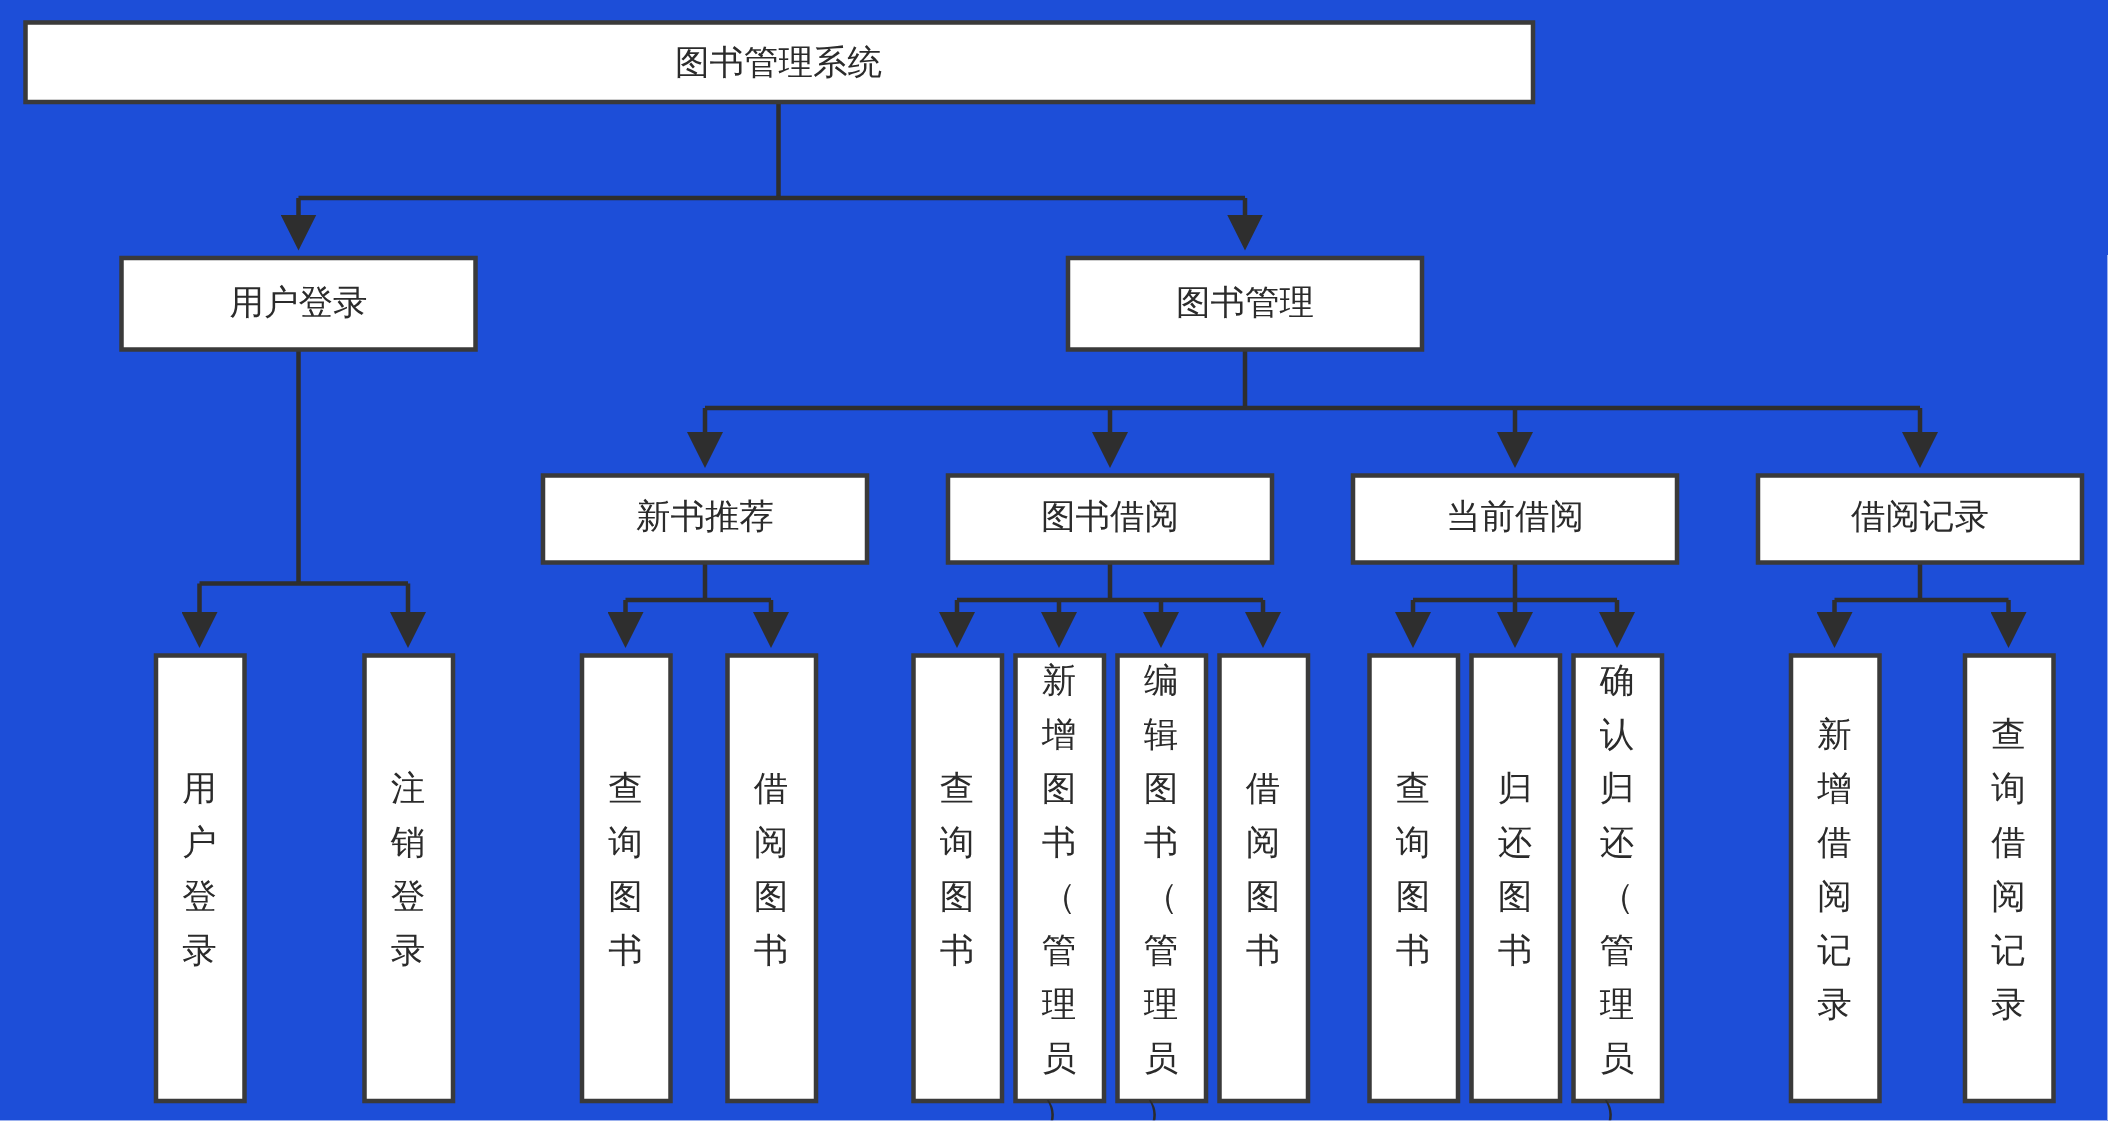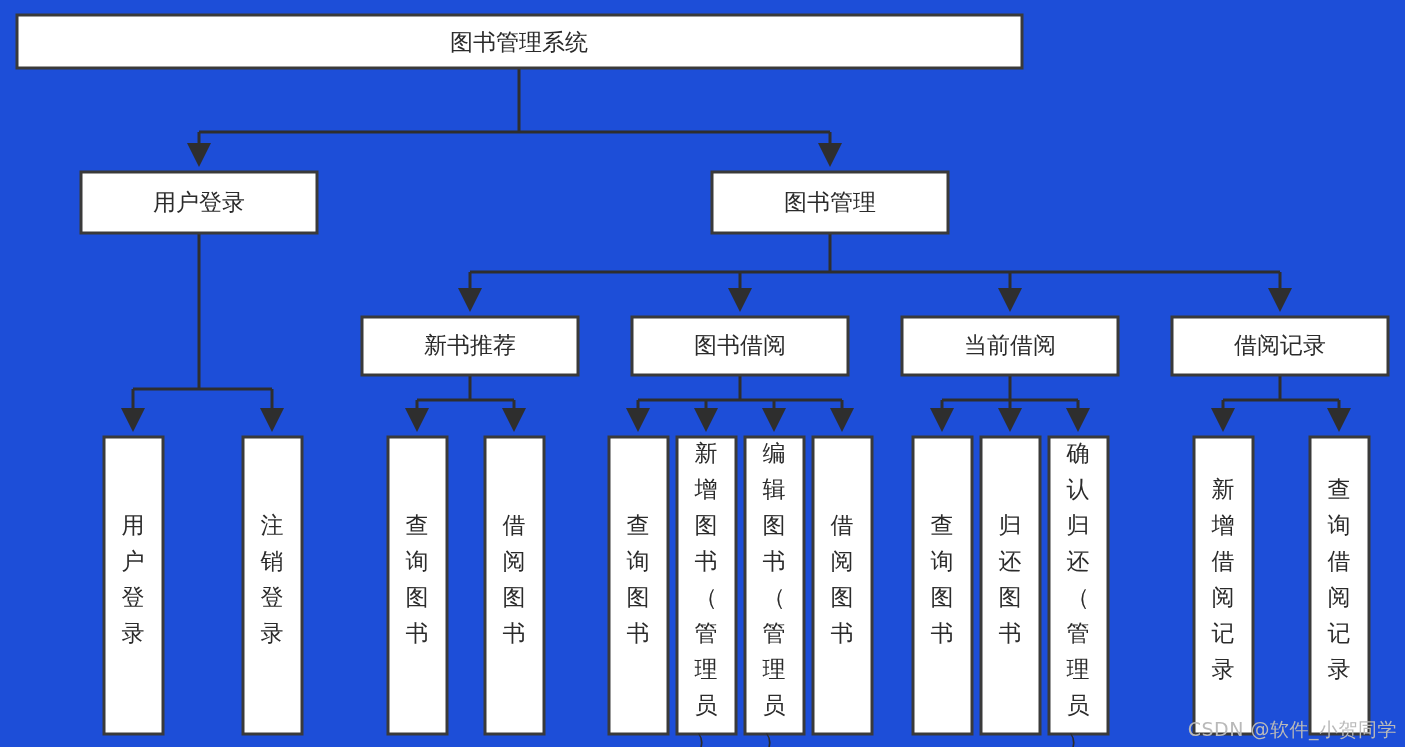--- a/index.html
+++ b/index.html
@@ -151,14 +151,13 @@
     <g>
       <rect class="node-rect" x="1194" y="437" width="59" height="297"></rect>
       <text class="node-label-v" x="1223" y="497"><tspan x="1223" y="497">新</tspan><tspan x="1223" y="533">增</tspan><tspan x="1223" y="569">借</tspan><tspan x="1223" y="605">阅</tspan><tspan x="1223" y="641">记</tspan><tspan x="1223" y="677">录</tspan></text>
     </g>
     <g>
       <rect class="node-rect" x="1310" y="437" width="59" height="297"></rect>
       <text class="node-label-v" x="1339" y="497"><tspan x="1339" y="497">查</tspan><tspan x="1339" y="533">询</tspan><tspan x="1339" y="569">借</tspan><tspan x="1339" y="605">阅</tspan><tspan x="1339" y="641">记</tspan><tspan x="1339" y="677">录</tspan></text>
     </g>
   </svg>
 
-  <div class="watermark">CSDN @软件_小贺同学</div>
 </div>
 
 </body></html>

